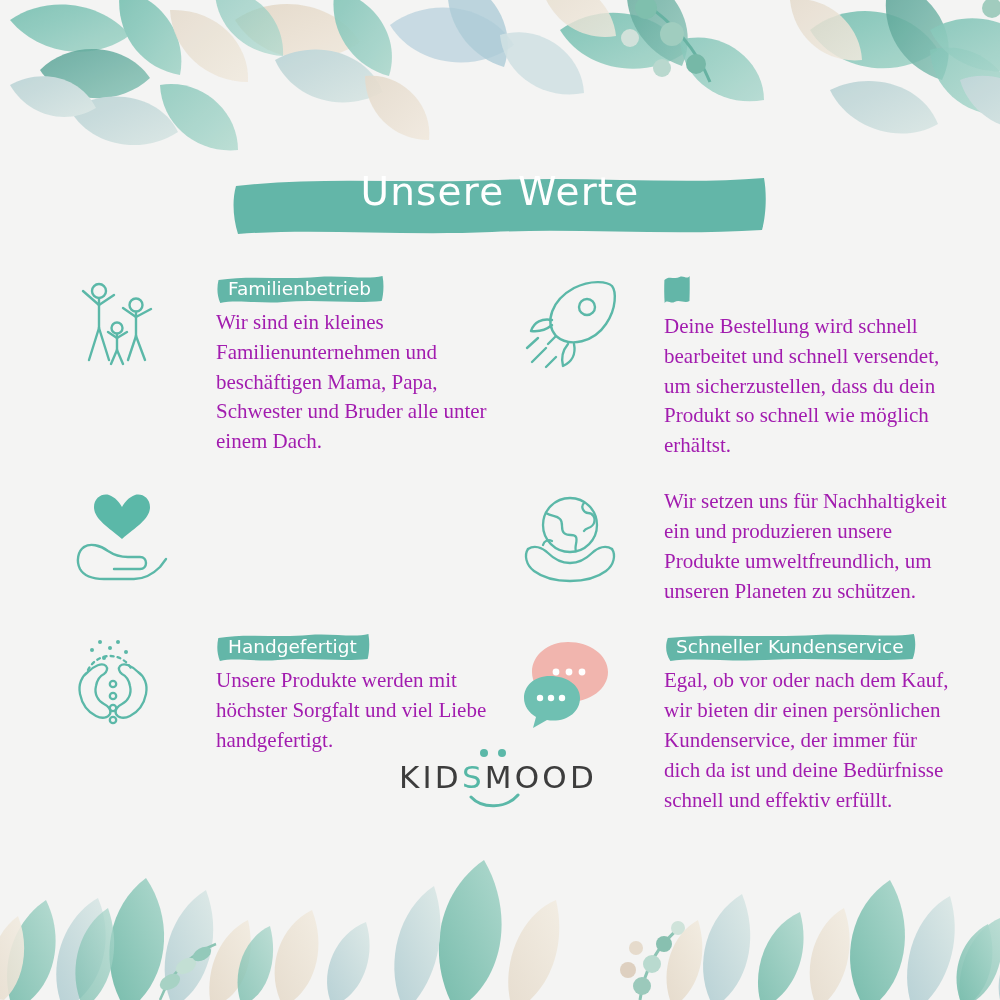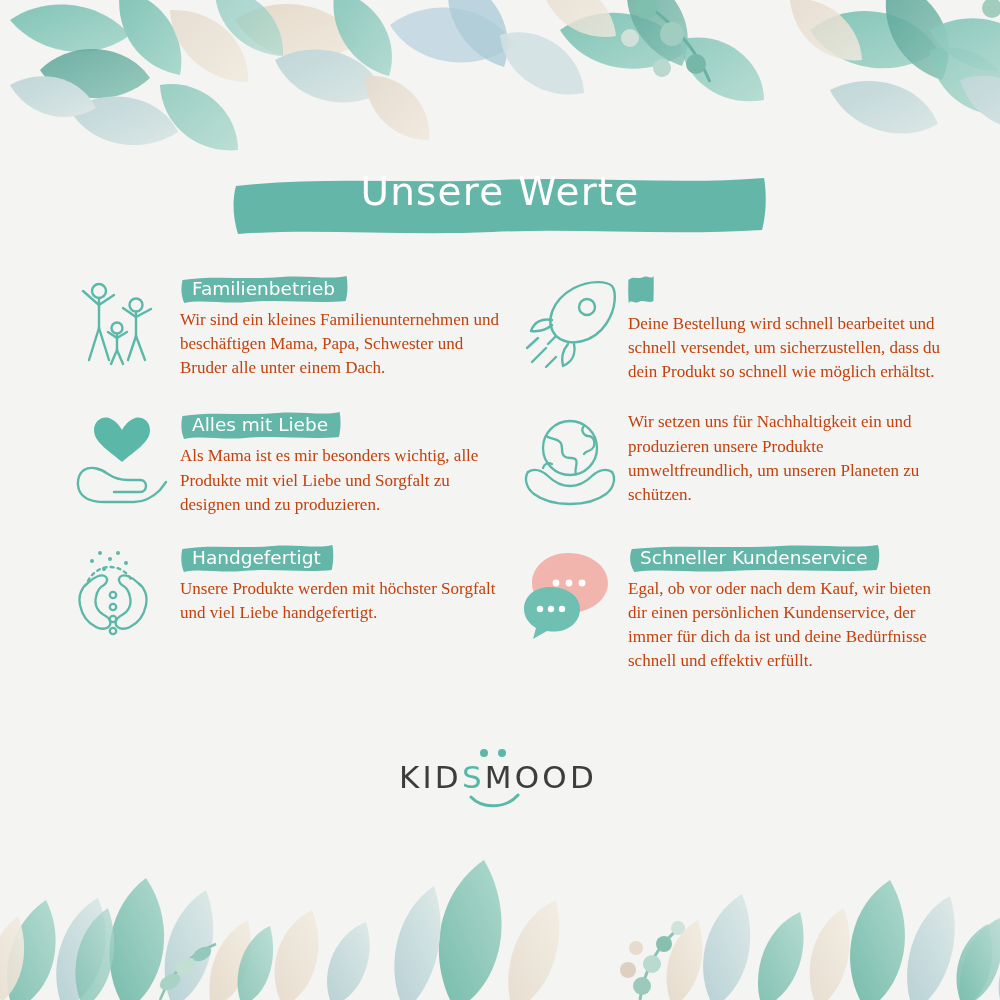--- a/index.html
+++ b/index.html
@@ -55,20 +55,21 @@
     display: grid;
     grid-template-columns: 432px 432px;
     column-gap: 16px;
     row-gap: 24px;
   }
   .value-item {
     position: relative;
     display: grid;
     grid-template-columns: 108px 1fr;
     align-items: start;
+    gap: 36px;
   }
   .value-icon {
     width: 100px; height: 100px;
     display: flex; align-items: flex-start; justify-content: center;
     padding-top: 6px;
   }
   .value-body { padding-top: 2px; }
   .value-head {
     position: relative;
     display: inline-block;
@@ -82,23 +83,23 @@
   .value-head-text {
     position: relative;
     font-family: "DejaVu Sans", sans-serif;
     font-size: 18.5px;
     color: #ffffff;
     line-height: 30px;
     white-space: nowrap;
   }
   .value-desc {
     font-family: "Liberation Serif", serif;
-    font-size: 17px;
+    font-size: 21px;
     line-height: 1.42;
-    color: #c2410c;
+    color: #a21caf;
     max-width: 322px;
   }
   .item-versand .value-desc,
   .item-umwelt .value-desc,
   .item-kundenservice .value-desc { max-width: 318px; }
 
   
   .logo {
     position: absolute;
     top: 745px; left: 0; width: 996px;
@@ -268,29 +269,20 @@
     </div>
 
     <div class="value-item item-liebe">
       <div class="value-icon">
         <svg width="96" height="92" viewBox="0 0 96 92" fill="none" stroke="#5bb8a8" stroke-width="2.4" stroke-linecap="round" stroke-linejoin="round" xmlns="http://www.w3.org/2000/svg">
           <path d="M48 48 C34 36 20 28 20 16 C20 7 28 2 35 4 C41 6 46 12 48 16 C50 12 55 6 61 4 C68 2 76 7 76 16 C76 28 62 36 48 48Z" fill="#5bb8a8" stroke="none"></path>
           <path d="M10 56 C16 52 26 54 34 60 C40 64 46 66 54 66 L66 66 C70 66 72 69 72 72 C72 75 70 78 66 78 L40 78"></path>
           <path d="M10 56 C4 60 2 70 6 78 C10 85 20 88 30 88 L60 88 C70 88 78 84 86 76 L92 68"></path>
         </svg>
       </div>
-      <div class="value-body">
-        <div class="value-head">
-          <svg class="brush-sm" viewBox="0 0 200 30" preserveAspectRatio="none" xmlns="http://www.w3.org/2000/svg">
-            <path d="M3 6 C40 1 80 6 120 3 C150 1 178 6 197 2 C199 11 198 21 196 27 C160 30 120 25 80 28 C52 30 24 25 5 29 C1 21 1 13 3 6Z" fill="#63b6a8"></path>
-          </svg>
-          <span class="value-head-text">Alles mit Liebe</span>
-        </div>
-        <div class="value-desc">Als Mama ist es mir besonders wichtig, alle Produkte mit viel Liebe und Sorgfalt zu designen und zu produzieren.</div>
-      </div>
     </div>
 
     <div class="value-item item-umwelt">
       <div class="value-icon">
         <svg width="96" height="94" viewBox="0 0 96 94" fill="none" stroke="#5bb8a8" stroke-width="2.3" stroke-linecap="round" stroke-linejoin="round" xmlns="http://www.w3.org/2000/svg">
           <circle cx="48" cy="34" r="27"></circle>
           <path d="M24 22 C30 26 34 24 38 28 C42 32 38 38 42 42 C46 46 52 42 54 46 C56 50 52 56 54 60"></path>
           <path d="M62 12 C58 16 62 22 66 22 C70 22 74 26 72 32 C70 38 64 36 62 40"></path>
           <path d="M30 50 C26 48 22 50 21 54"></path>
           <path d="M6 58 C12 54 20 56 26 62 C32 68 38 72 48 72 C58 72 64 68 70 62 C76 56 84 54 90 58"></path>

